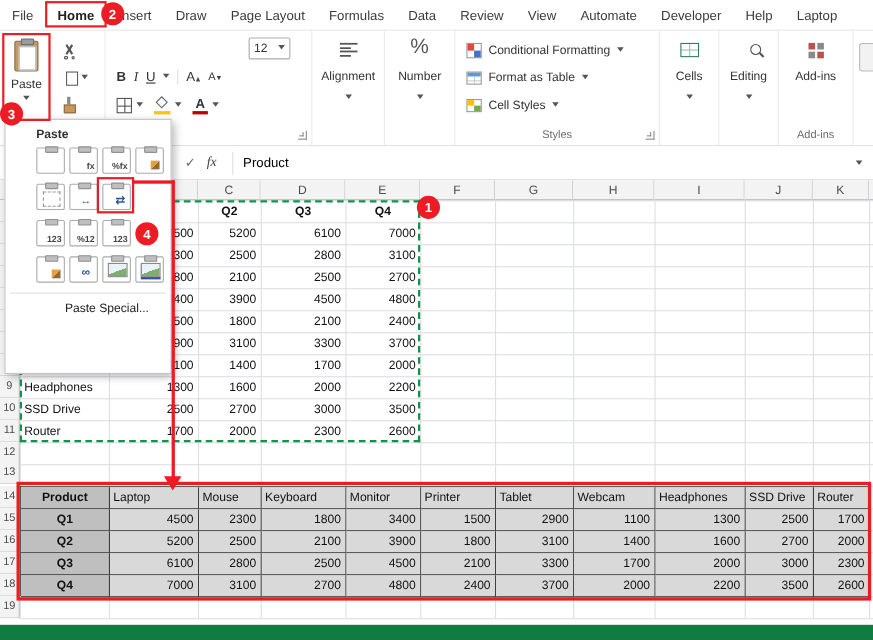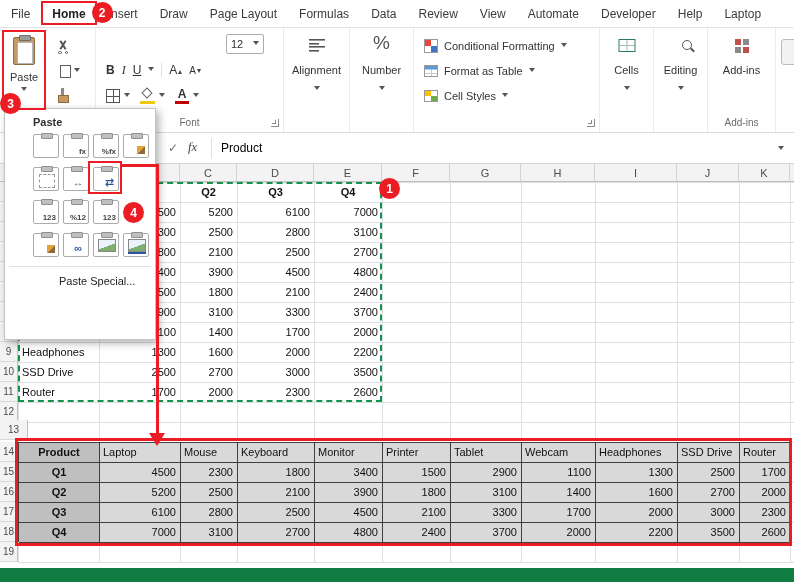--- a/index.html
+++ b/index.html
@@ -221,21 +221,20 @@
         <span class="ic-borders"></span>
         <span class="chev"></span>
         <span class="ic-bucket">
             <i class="bk"></i>
             <i class="bar"></i>
           </span>
         <span class="chev"></span>
         <span class="fcolor"><span>A</span><i class="bar"></i></span>
         <span class="chev"></span>
       </div>
-      <div class="glabel">Font</div>
       <span class="launch"></span>
     </div>
 
     <div class="grp g-align">
       <span class="cgicon ic-align"></span>
       <span class="cgl">Alignment</span>
       <span class="chev cgchev"></span>
     </div>
 
     <div class="grp g-num">
@@ -253,20 +252,21 @@
       <div class="srow" style="top:33px">
         <span class="ic-fat"></span>
         <span>Format as Table</span>
         <span class="chev"></span>
       </div>
       <div class="srow" style="top:58px">
         <span class="ic-cs"></span>
         <span>Cell Styles</span>
         <span class="chev"></span>
       </div>
+      <div class="glabel">Styles</div>
       <span class="launch"></span>
     </div>
 
     <div class="grp g-cells">
       <span class="cgicon ic-cells"></span>
       <span class="cgl">Cells</span>
       <span class="chev cgchev"></span>
     </div>
 
     <div class="grp g-edit">
@@ -345,21 +345,21 @@
       <div class="rowhdr" style="left: 0px; top: 58px; width: 18px; height: 20px;">3</div>
       <div class="rowhdr" style="left: 0px; top: 78px; width: 18px; height: 20px;">4</div>
       <div class="rowhdr" style="left: 0px; top: 98px; width: 18px; height: 20px;">5</div>
       <div class="rowhdr" style="left: 0px; top: 118px; width: 18px; height: 20px;">6</div>
       <div class="rowhdr" style="left: 0px; top: 138px; width: 18px; height: 20px;">7</div>
       <div class="rowhdr" style="left: 0px; top: 158px; width: 18px; height: 20px;">8</div>
       <div class="rowhdr" style="left: 0px; top: 178px; width: 18px; height: 20px;">9</div>
       <div class="rowhdr" style="left: 0px; top: 198px; width: 18px; height: 20px;">10</div>
       <div class="rowhdr" style="left: 0px; top: 218px; width: 18px; height: 20px;">11</div>
       <div class="rowhdr" style="left: 0px; top: 238px; width: 18px; height: 20px;">12</div>
-      <div class="rowhdr" style="left: 0px; top: 256px; width: 28px; height: 20px;">13</div>
+      <div class="rowhdr" style="left: 0px; top: 256px; width: 18px; height: 20px;">13</div>
       <div class="rowhdr" style="left: 0px; top: 278px; width: 18px; height: 20px;">14</div>
       <div class="rowhdr" style="left: 0px; top: 298px; width: 18px; height: 20px;">15</div>
       <div class="rowhdr" style="left: 0px; top: 318px; width: 18px; height: 20px;">16</div>
       <div class="rowhdr" style="left: 0px; top: 338px; width: 18px; height: 20px;">17</div>
       <div class="rowhdr" style="left: 0px; top: 358px; width: 18px; height: 20px;">18</div>
       <div class="rowhdr" style="left: 0px; top: 378px; width: 18px; height: 20px;">19</div>
       <div class="tcell b c" style="left: 18px; top: 18px; width: 81px; height: 20px;">Product</div>
       <div class="tcell b c" style="left: 99px; top: 18px; width: 81px; height: 20px;">Q1</div>
       <div class="tcell b c" style="left: 180px; top: 18px; width: 57px; height: 20px;">Q2</div>
       <div class="tcell b c" style="left: 237px; top: 18px; width: 77px; height: 20px;">Q3</div>

